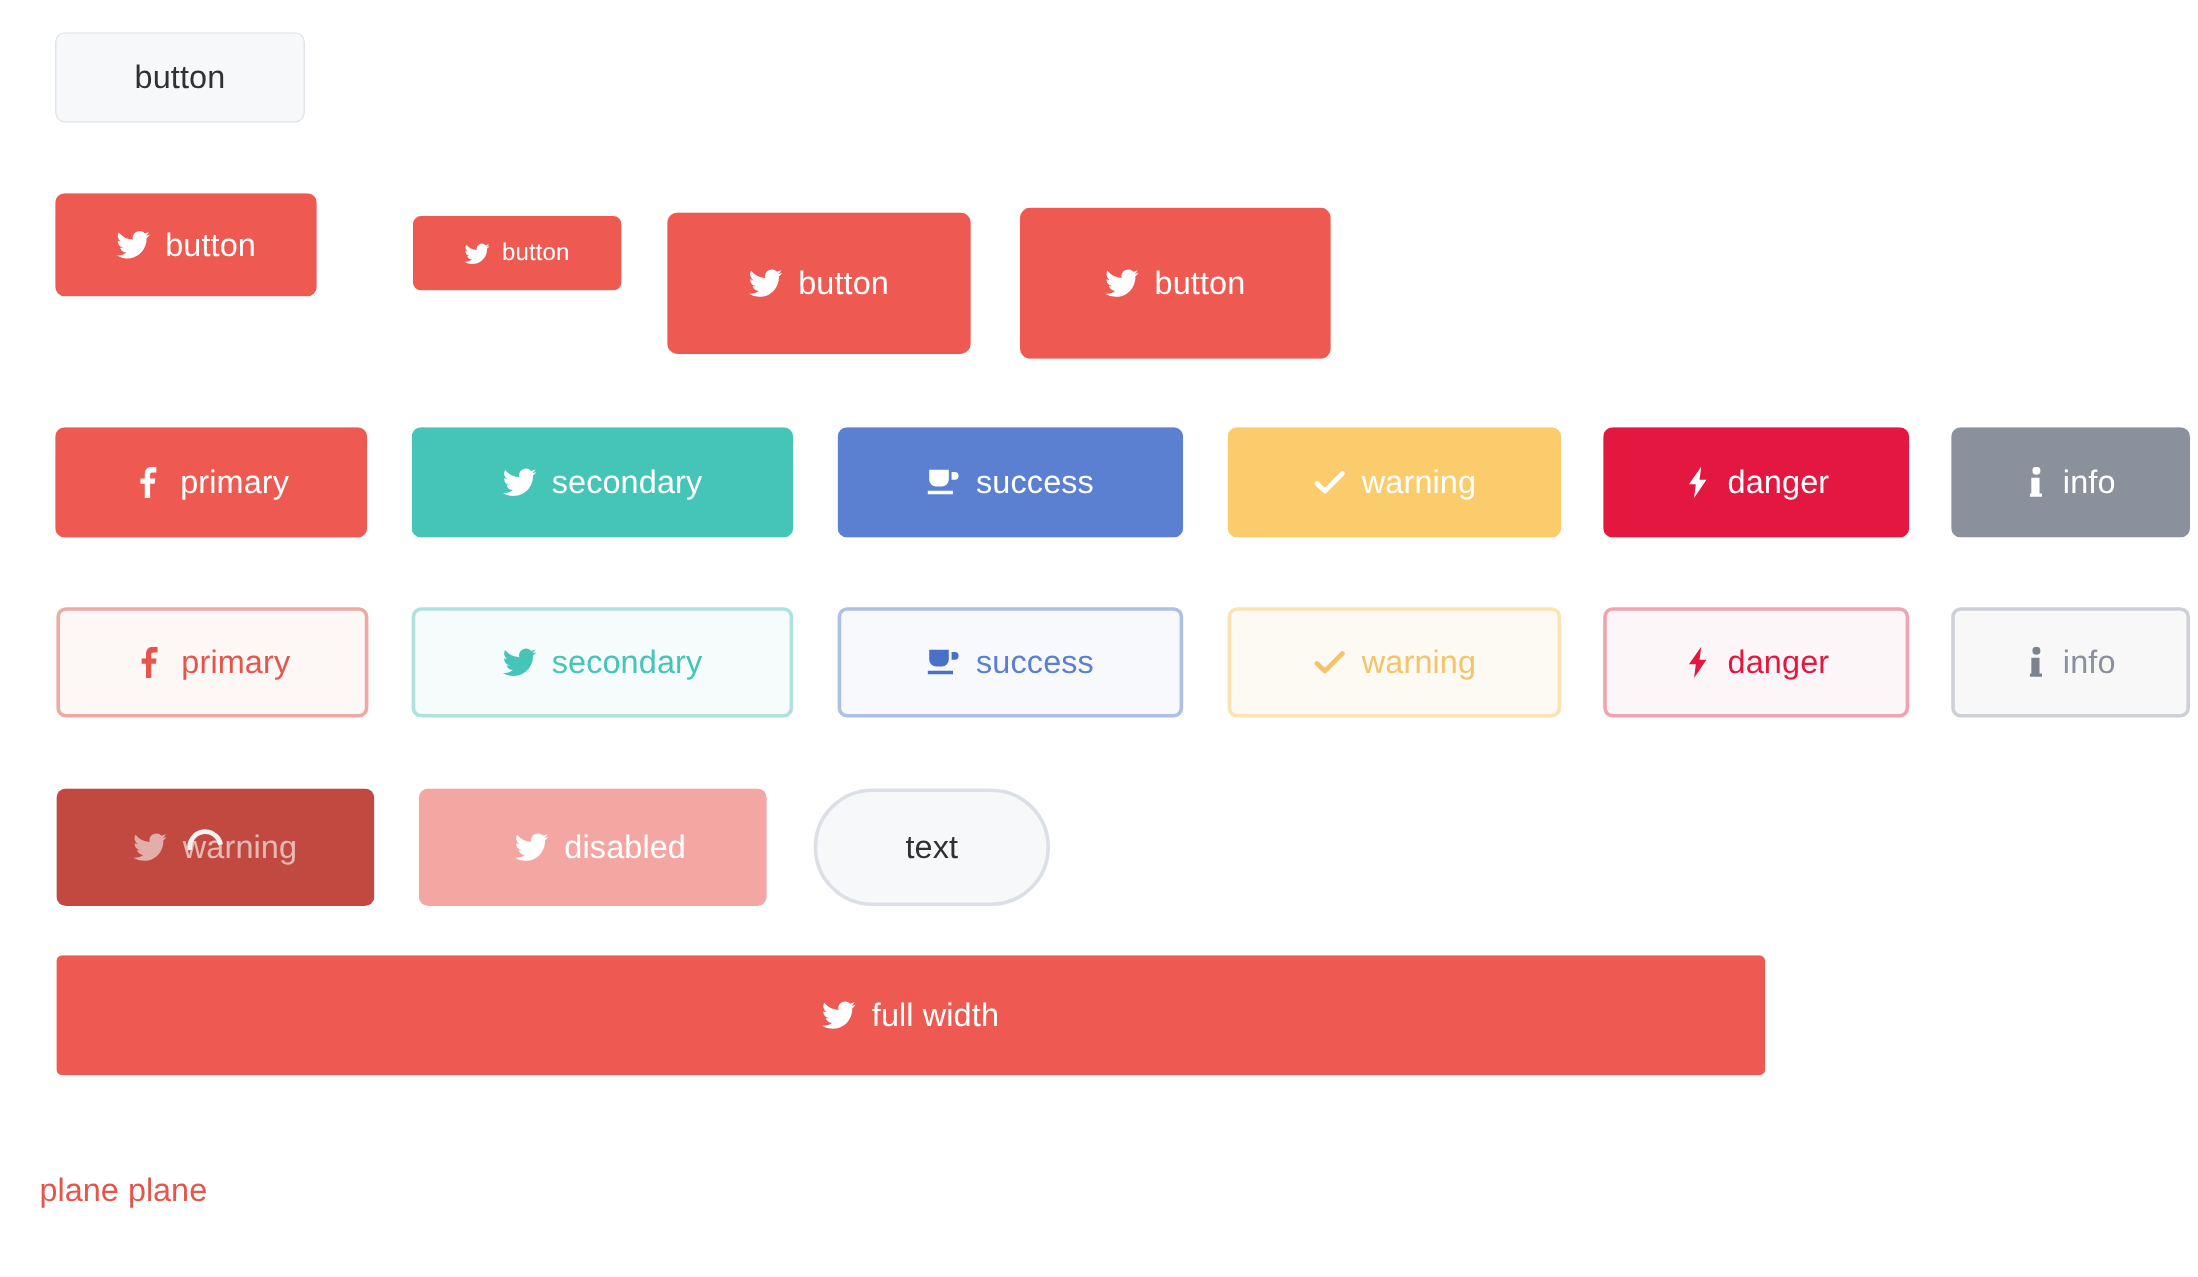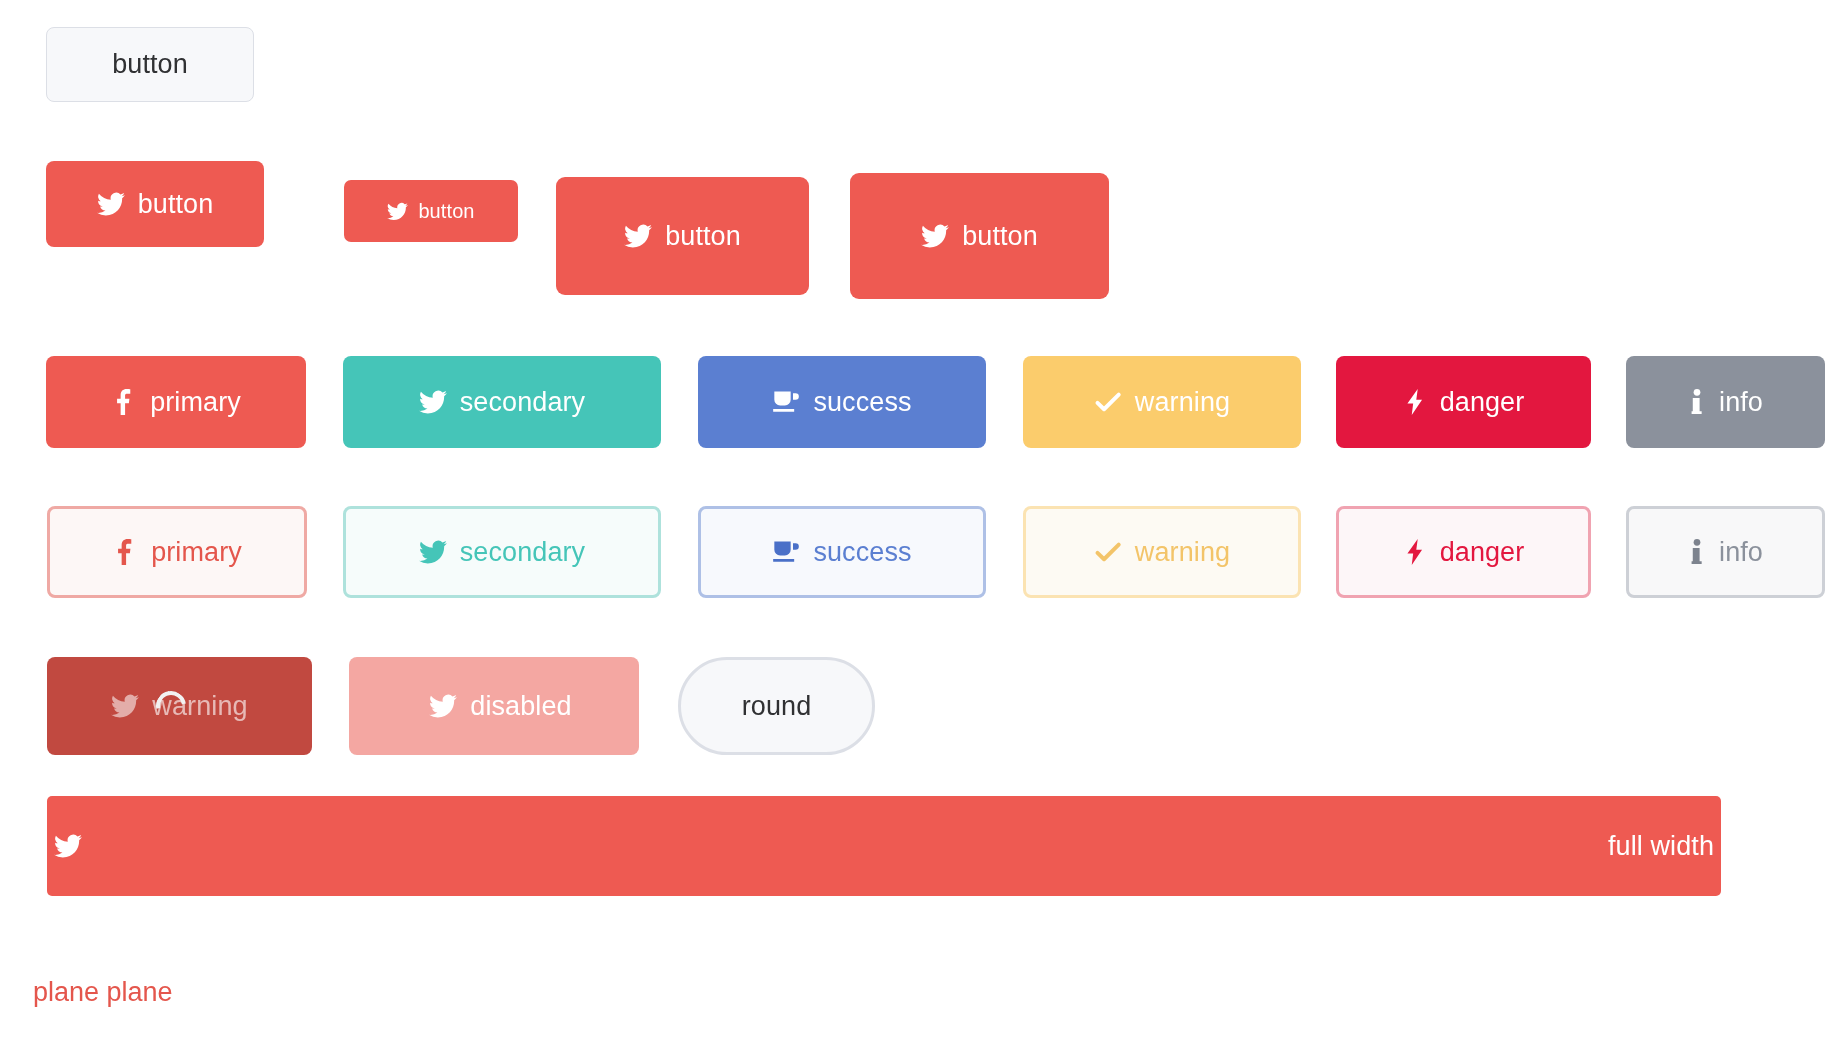--- a/index.html
+++ b/index.html
@@ -273,24 +273,24 @@
   <button class="btn disabled" style="left:333px; top:657px; width:290px; height:98px;padding-left:19px;">
     <span class="ico">
       <svg width="28" height="28" viewBox="0 0 24 24" fill="#ffffff">
           <path d="M23.95 4.57a10 10 0 0 1-2.82.77 4.96 4.96 0 0 0 2.16-2.72c-.95.56-2 .96-3.12 1.18a4.92 4.92 0 0 0-8.38 4.48A13.94 13.94 0 0 1 1.64 3.16a4.92 4.92 0 0 0 1.52 6.57 4.9 4.9 0 0 1-2.23-.62v.06a4.92 4.92 0 0 0 3.95 4.83 4.9 4.9 0 0 1-2.22.08 4.93 4.93 0 0 0 4.6 3.42A9.87 9.87 0 0 1 0 19.54a13.9 13.9 0 0 0 7.55 2.21c9.14 0 14.31-7.72 14-14.65a9.94 9.94 0 0 0 2.4-2.53z"></path>
         </svg>
     </span>
     <span class="lbl">disabled</span>
   </button>
 
   <button class="btn default round" style="left:662px; top:657px; width:197px; height:98px; border-width:3px;">
-    <span class="lbl">round</span>
-  </button>
-
-  <button class="btn fill-primary" style="left:31px; top:796px; width:1674px; height:100px; border-radius:5px;justify-content:space-between;">
+    <span class="lbl">text</span>
+  </button>
+
+  <button class="btn fill-primary" style="left:31px; top:796px; width:1424px; height:100px; border-radius:5px;">
     <span class="ico">
       <svg width="28" height="28" viewBox="0 0 24 24" fill="#ffffff">
           <path d="M23.95 4.57a10 10 0 0 1-2.82.77 4.96 4.96 0 0 0 2.16-2.72c-.95.56-2 .96-3.12 1.18a4.92 4.92 0 0 0-8.38 4.48A13.94 13.94 0 0 1 1.64 3.16a4.92 4.92 0 0 0 1.52 6.57 4.9 4.9 0 0 1-2.23-.62v.06a4.92 4.92 0 0 0 3.95 4.83 4.9 4.9 0 0 1-2.22.08 4.93 4.93 0 0 0 4.6 3.42A9.87 9.87 0 0 1 0 19.54a13.9 13.9 0 0 0 7.55 2.21c9.14 0 14.31-7.72 14-14.65a9.94 9.94 0 0 0 2.4-2.53z"></path>
         </svg>
     </span>
     <span class="lbl">full width</span>
   </button>
 
   <button class="plane-text" style="left:33px; top:977px;">plane plane</button>
 

